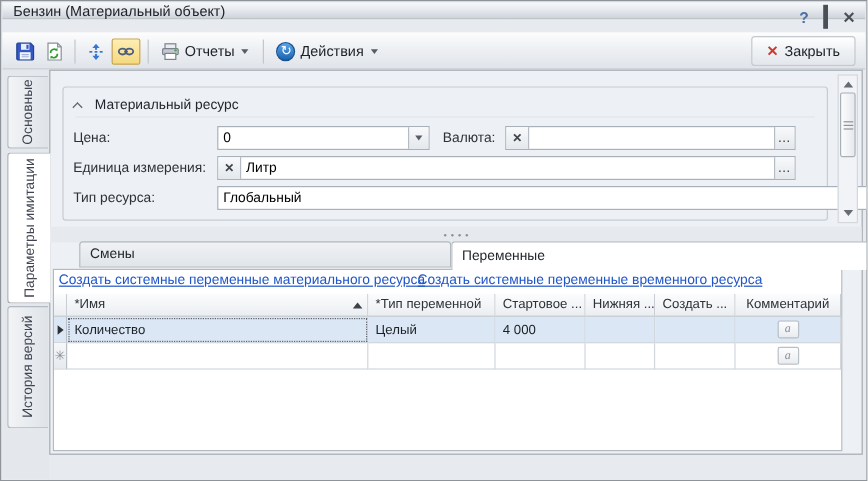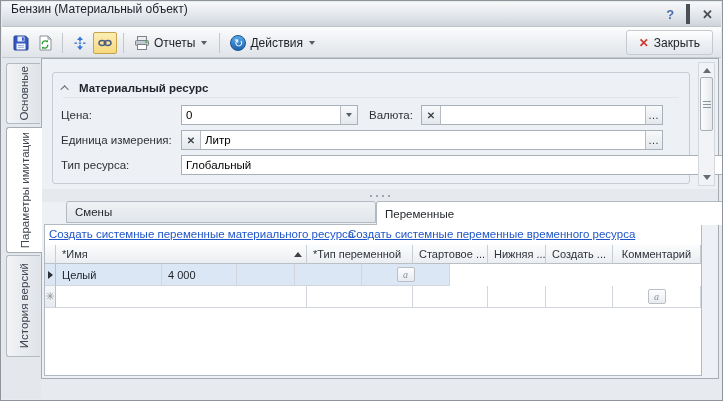--- a/index.html
+++ b/index.html
@@ -1,20 +1,20 @@
 <!DOCTYPE html>
 <html><head>
 <meta charset="utf-8">
 <style>
   * { margin:0; padding:0; box-sizing:border-box; }
   html,body { width:723px; height:401px; font-family:"Liberation Sans",sans-serif; background:#fff; }
   .window { position:relative; width:723px; height:401px; background:#e7ebf0; border:1px solid #8f949a; overflow:hidden; }
 
   
-  .titlebar { position:absolute; left:1px; top:1px; right:1px; height:25px;
+  .titlebar { position:absolute; left:1px; top:1px; right:1px; height:14px;
     background:linear-gradient(#f7f8fa,#e3e7ec 55%,#cfd4da); border-bottom:1px solid #bfc4ca;
     display:flex; padding-left:9px; }
   .title-text { font-size:12px; color:#20242a; }
   .win-controls { position:absolute; right:8px; top:0; height:25px; display:flex; align-items:center; gap:12px; }
   .winbtn { font-size:13px; font-weight:bold; color:#4a4f56; cursor:default; line-height:25px; }
   .winbtn.help { color:#4a6ea8; }
   .max-box { width:10px; height:9px; border:2px solid #4a4f56; border-top-width:3px; }
 
   
   .toolbar { position:absolute; left:1px; top:26px; right:1px; height:31px;
@@ -42,21 +42,21 @@
   .vtab.selected { background:#fff; width:36px; z-index:3; border-color:#a6abb2; }
   .vtab span { writing-mode:vertical-rl; transform:rotate(180deg); font-size:11.5px; color:#3f4450; white-space:nowrap; }
 
   
   .main-panel { position:absolute; left:40px; top:57px; width:678px; height:321px;
     background:#edf0f4; border:1px solid #a6abb2; }
 
   
   .groupbox { position:absolute; left:10px; top:13px; width:638px; height:112px; border:1px solid #c7ccd3; border-radius:3px; }
   .group-header { position:absolute; left:10px; top:5px; right:10px; height:20px; display:flex; align-items:center; gap:10px;
-    border-bottom:1px solid #e1e5ea; font-size:11.5px; color:#23272d;font-weight:bold; }
+    border-bottom:1px solid #e1e5ea; font-size:11.5px; color:#23272d; }
   .chev-up { width:6px; height:6px; border-left:1.5px solid #5a6069; border-top:1.5px solid #5a6069; transform:rotate(45deg) translateY(2px); }
   .flabel { position:absolute; font-size:11.5px; color:#2e3237; line-height:20px; }
   .editor { position:absolute; height:20px; border:1px solid #a8b0ba; background:#fff; display:flex; align-items:stretch; }
   .editor input { border:none; outline:none; flex:1; font-family:"Liberation Sans",sans-serif; font-size:11.5px; color:#000; padding:0 4px; min-width:0; background:transparent; }
   .ed-btn { width:17px; display:flex; align-items:center; justify-content:center;
     background:linear-gradient(#f8f9fb,#e4e8ec); border-left:1px solid #b6bcc4; font-size:10px; color:#3f454c; }
   .ed-btn.lead { border-left:none; border-right:1px solid #b6bcc4; font-weight:bold; font-size:10px; width:19px; }
   .ellipsis-btn { font-size:11px; letter-spacing:1px; line-height:10px; color:#2e3338; }
 
   
@@ -281,20 +281,21 @@
           <div class="g-cell c-start">Стартовое ...</div>
           <div class="g-cell c-low">Нижняя ...</div>
           <div class="g-cell c-up">Создать ...</div>
           <div class="g-cell c-comm">Комментарий</div>
         </div>
 
         <div class="g-row g-data current">
           <div class="g-cell sel">
               <span class="row-arrow"></span>
             </div>
+          <div class="g-cell c-name focus-cell">Количество</div>
           <div class="g-cell c-type">Целый</div>
           <div class="g-cell c-start">4 000</div>
           <div class="g-cell c-low"></div>
           <div class="g-cell c-up"></div>
           <div class="g-cell c-comm">
             <span class="comm-btn">a</span>
           </div>
         </div>
 
         <div class="g-row g-data">

